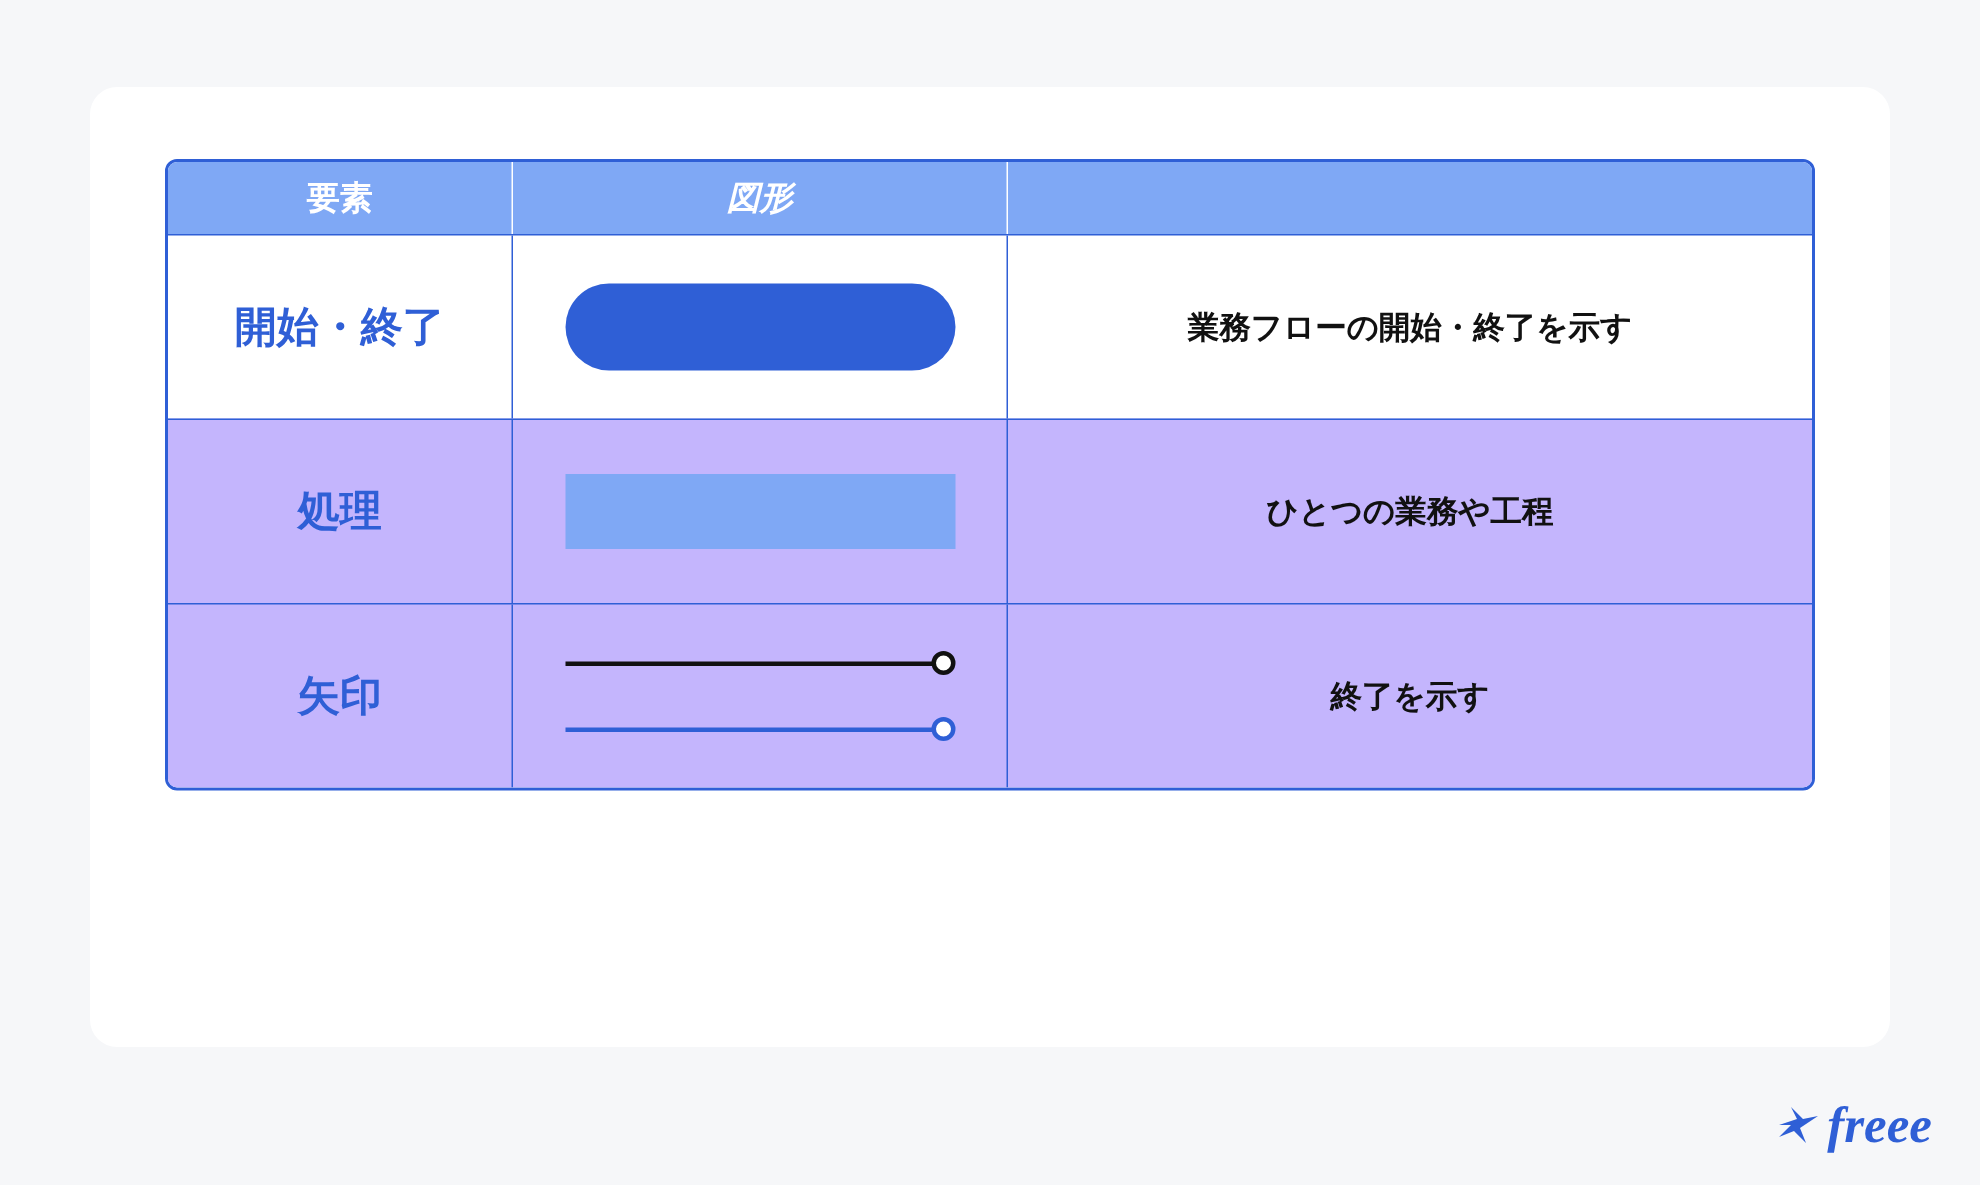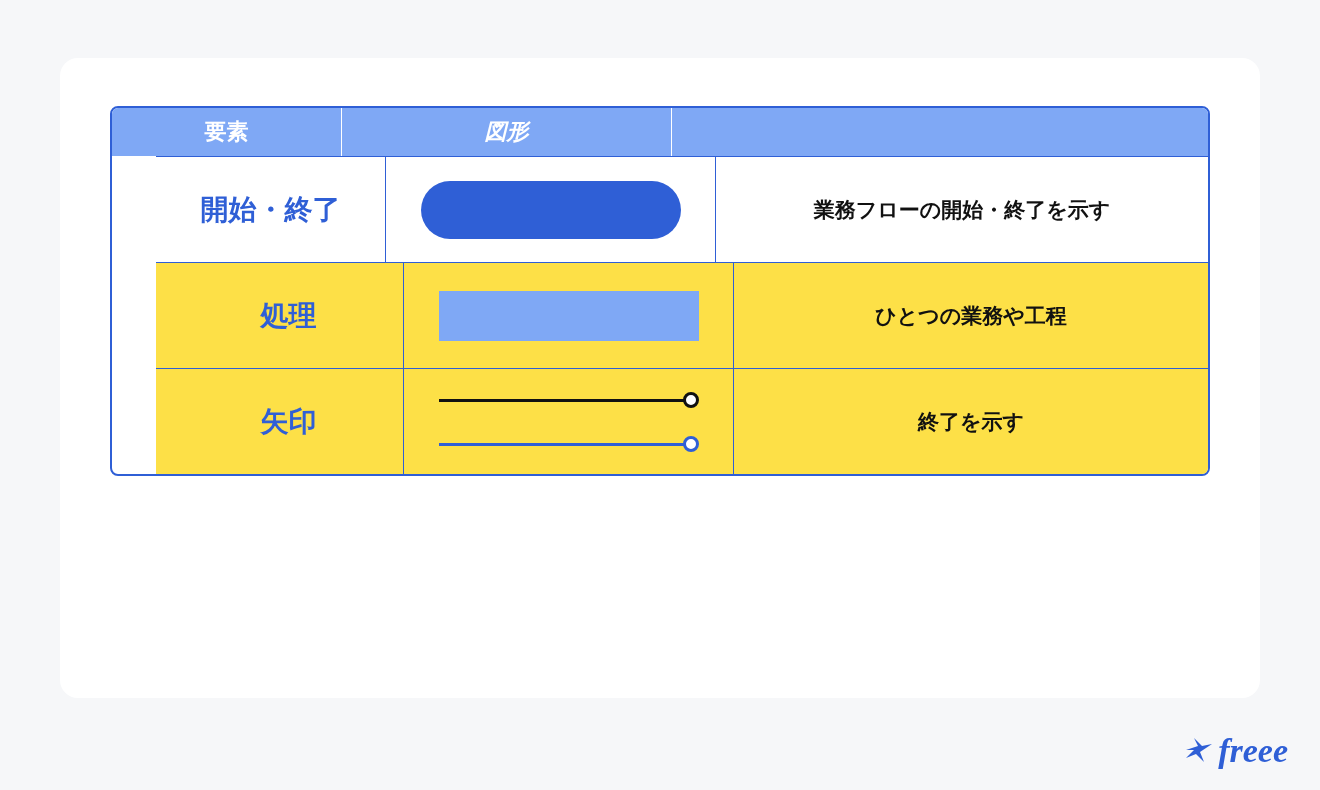--- a/index.html
+++ b/index.html
@@ -38,24 +38,23 @@
     align-items: center;
     justify-content: center;
     height: 48px;
   }
   .col1 { width: 230px; border-right: 1.5px solid #ffffff; }
   .col2 { width: 330px; border-right: 1.5px solid #ffffff; font-style: italic; }
   .col3 { flex: 1; }
   .tbody .row {
     display: flex;
     border-top: 1.5px solid #2f5fd6;
-    height: 106px;
-    margin-left: 44px;
+    height: 123px;
   }
-  .tbody .row.alt { background: #fde047; padding-left: 18px; }
+  .tbody .row.alt { background: #c4b5fd; }
   .tbody .td { height: 100%; }
   .tbody .col1, .tbody .col2 { border-right: 1.5px solid #2f5fd6; }
   .td.col1 {
     color: #2f5fd6;
     font-size: 28px;
     font-weight: 700;
   }
   .td.col3 {
     color: #111111;
     font-size: 21px;

